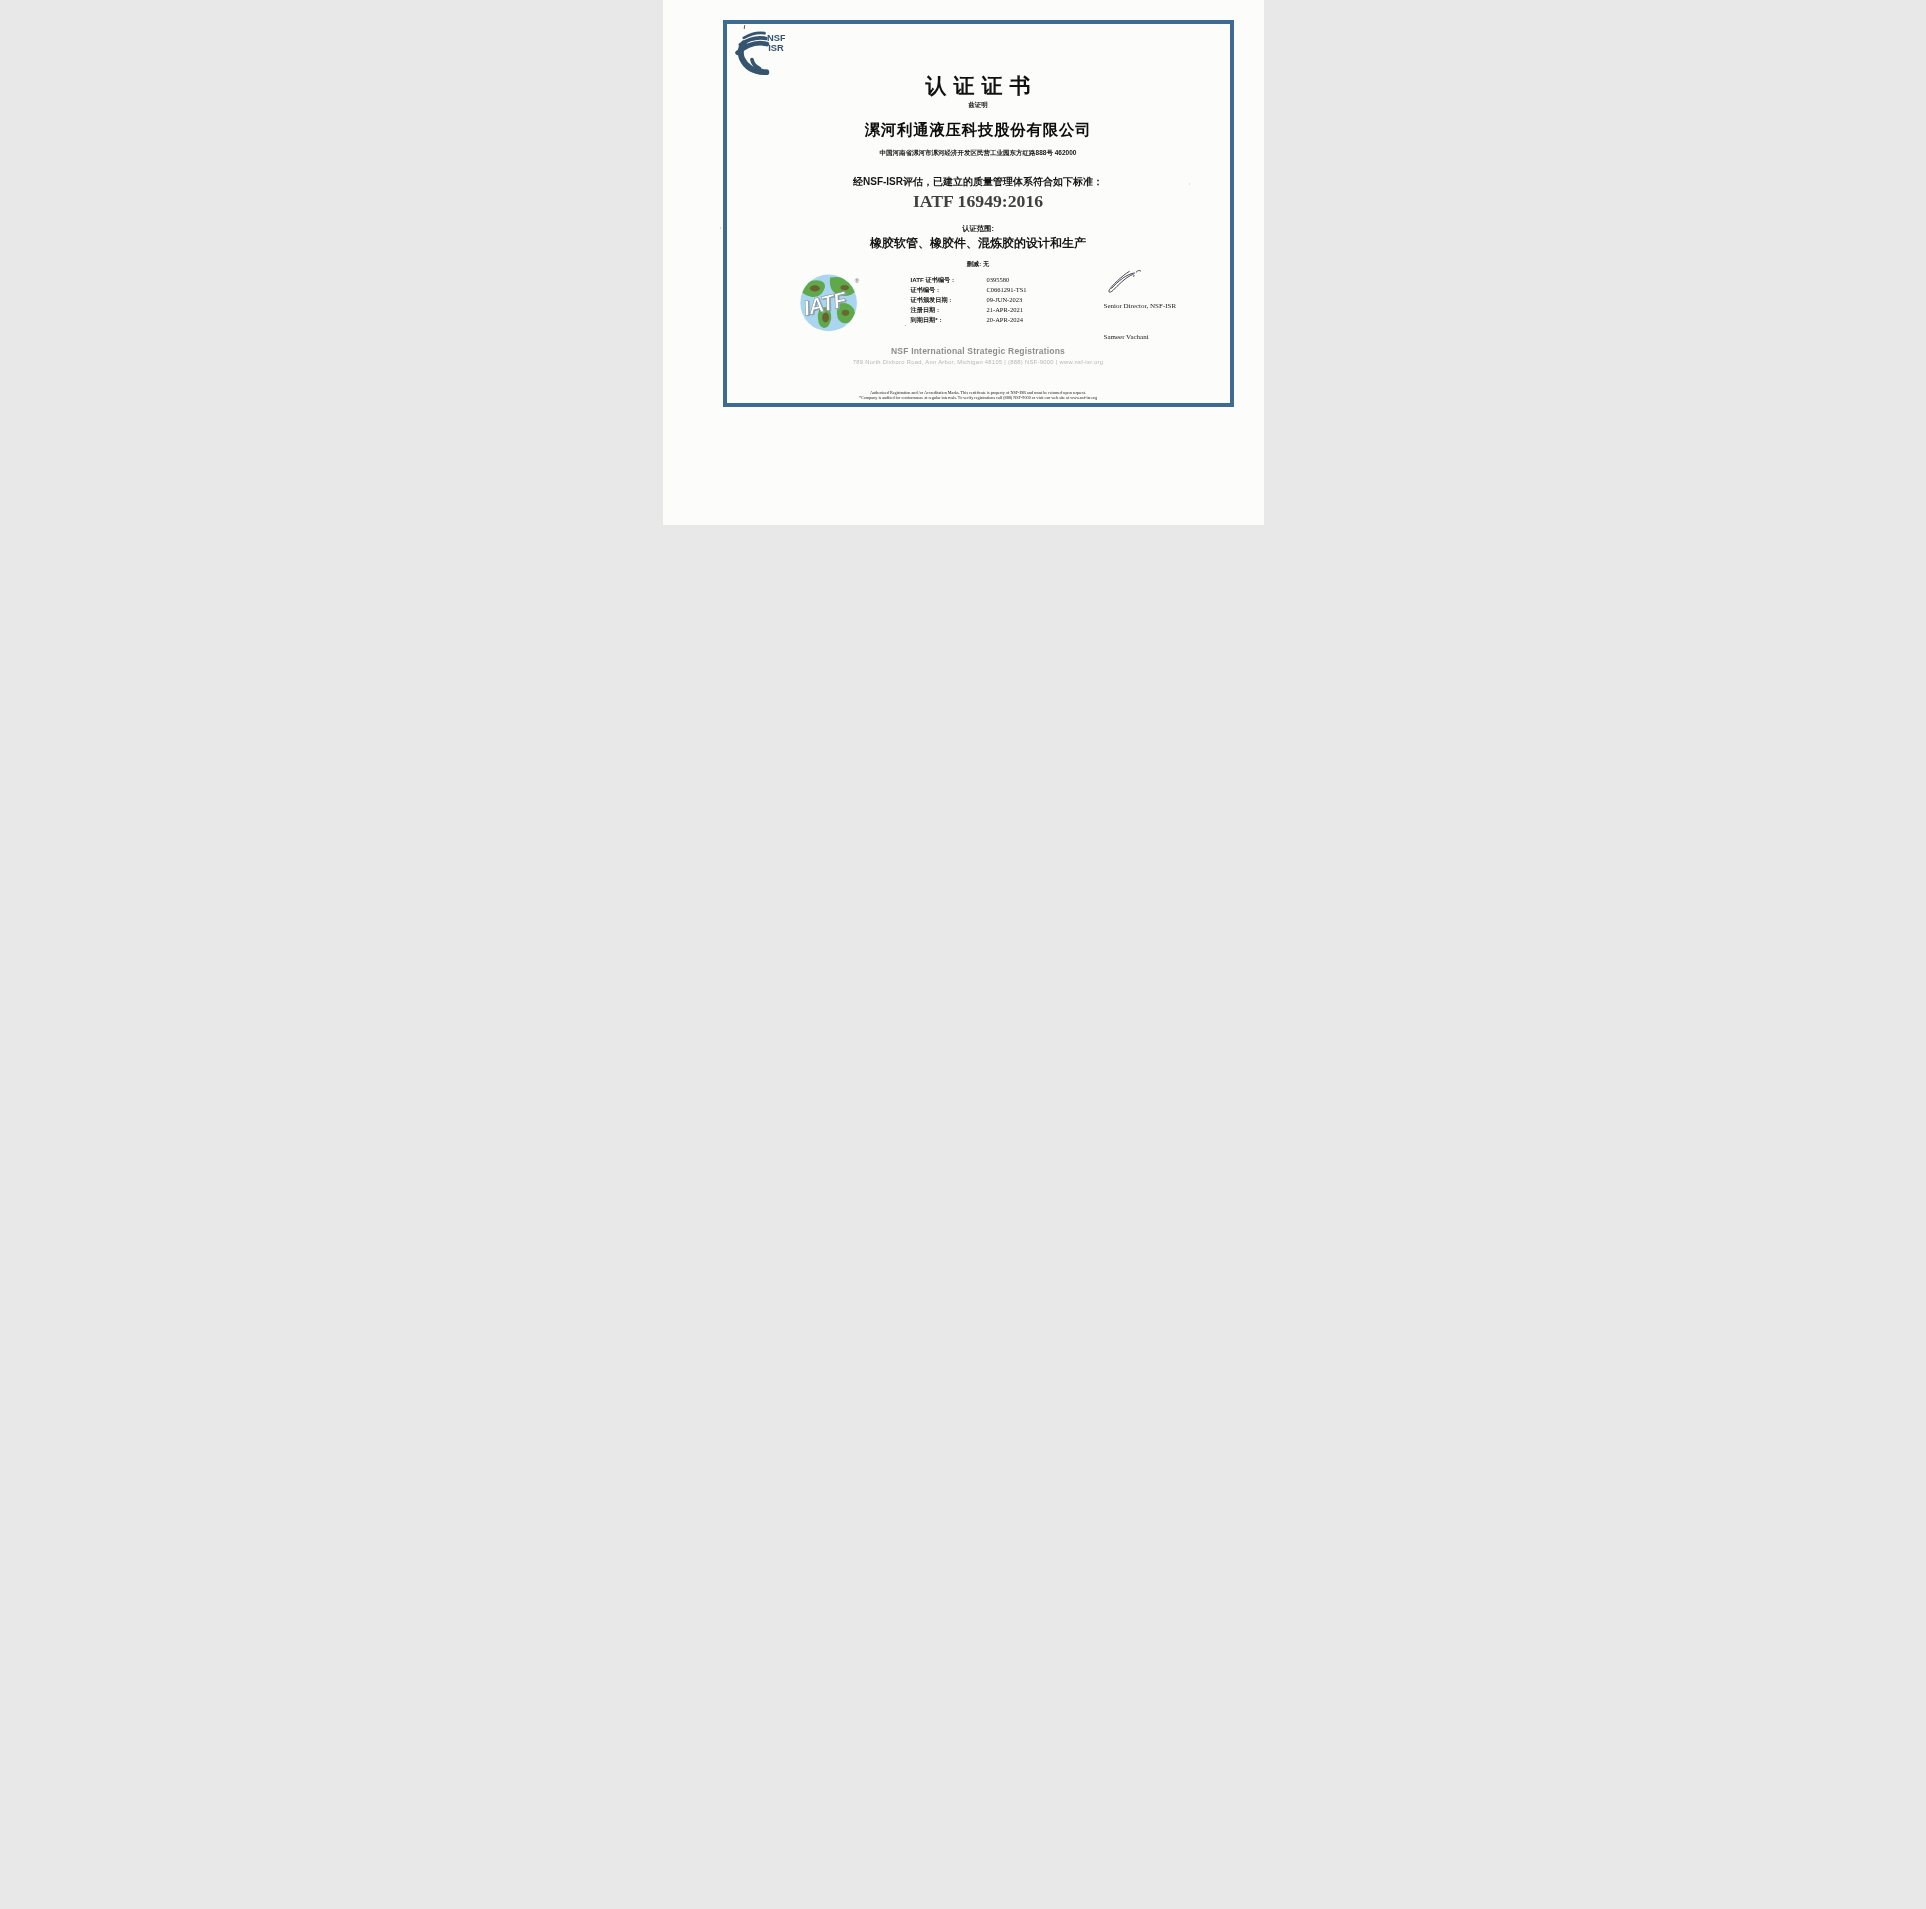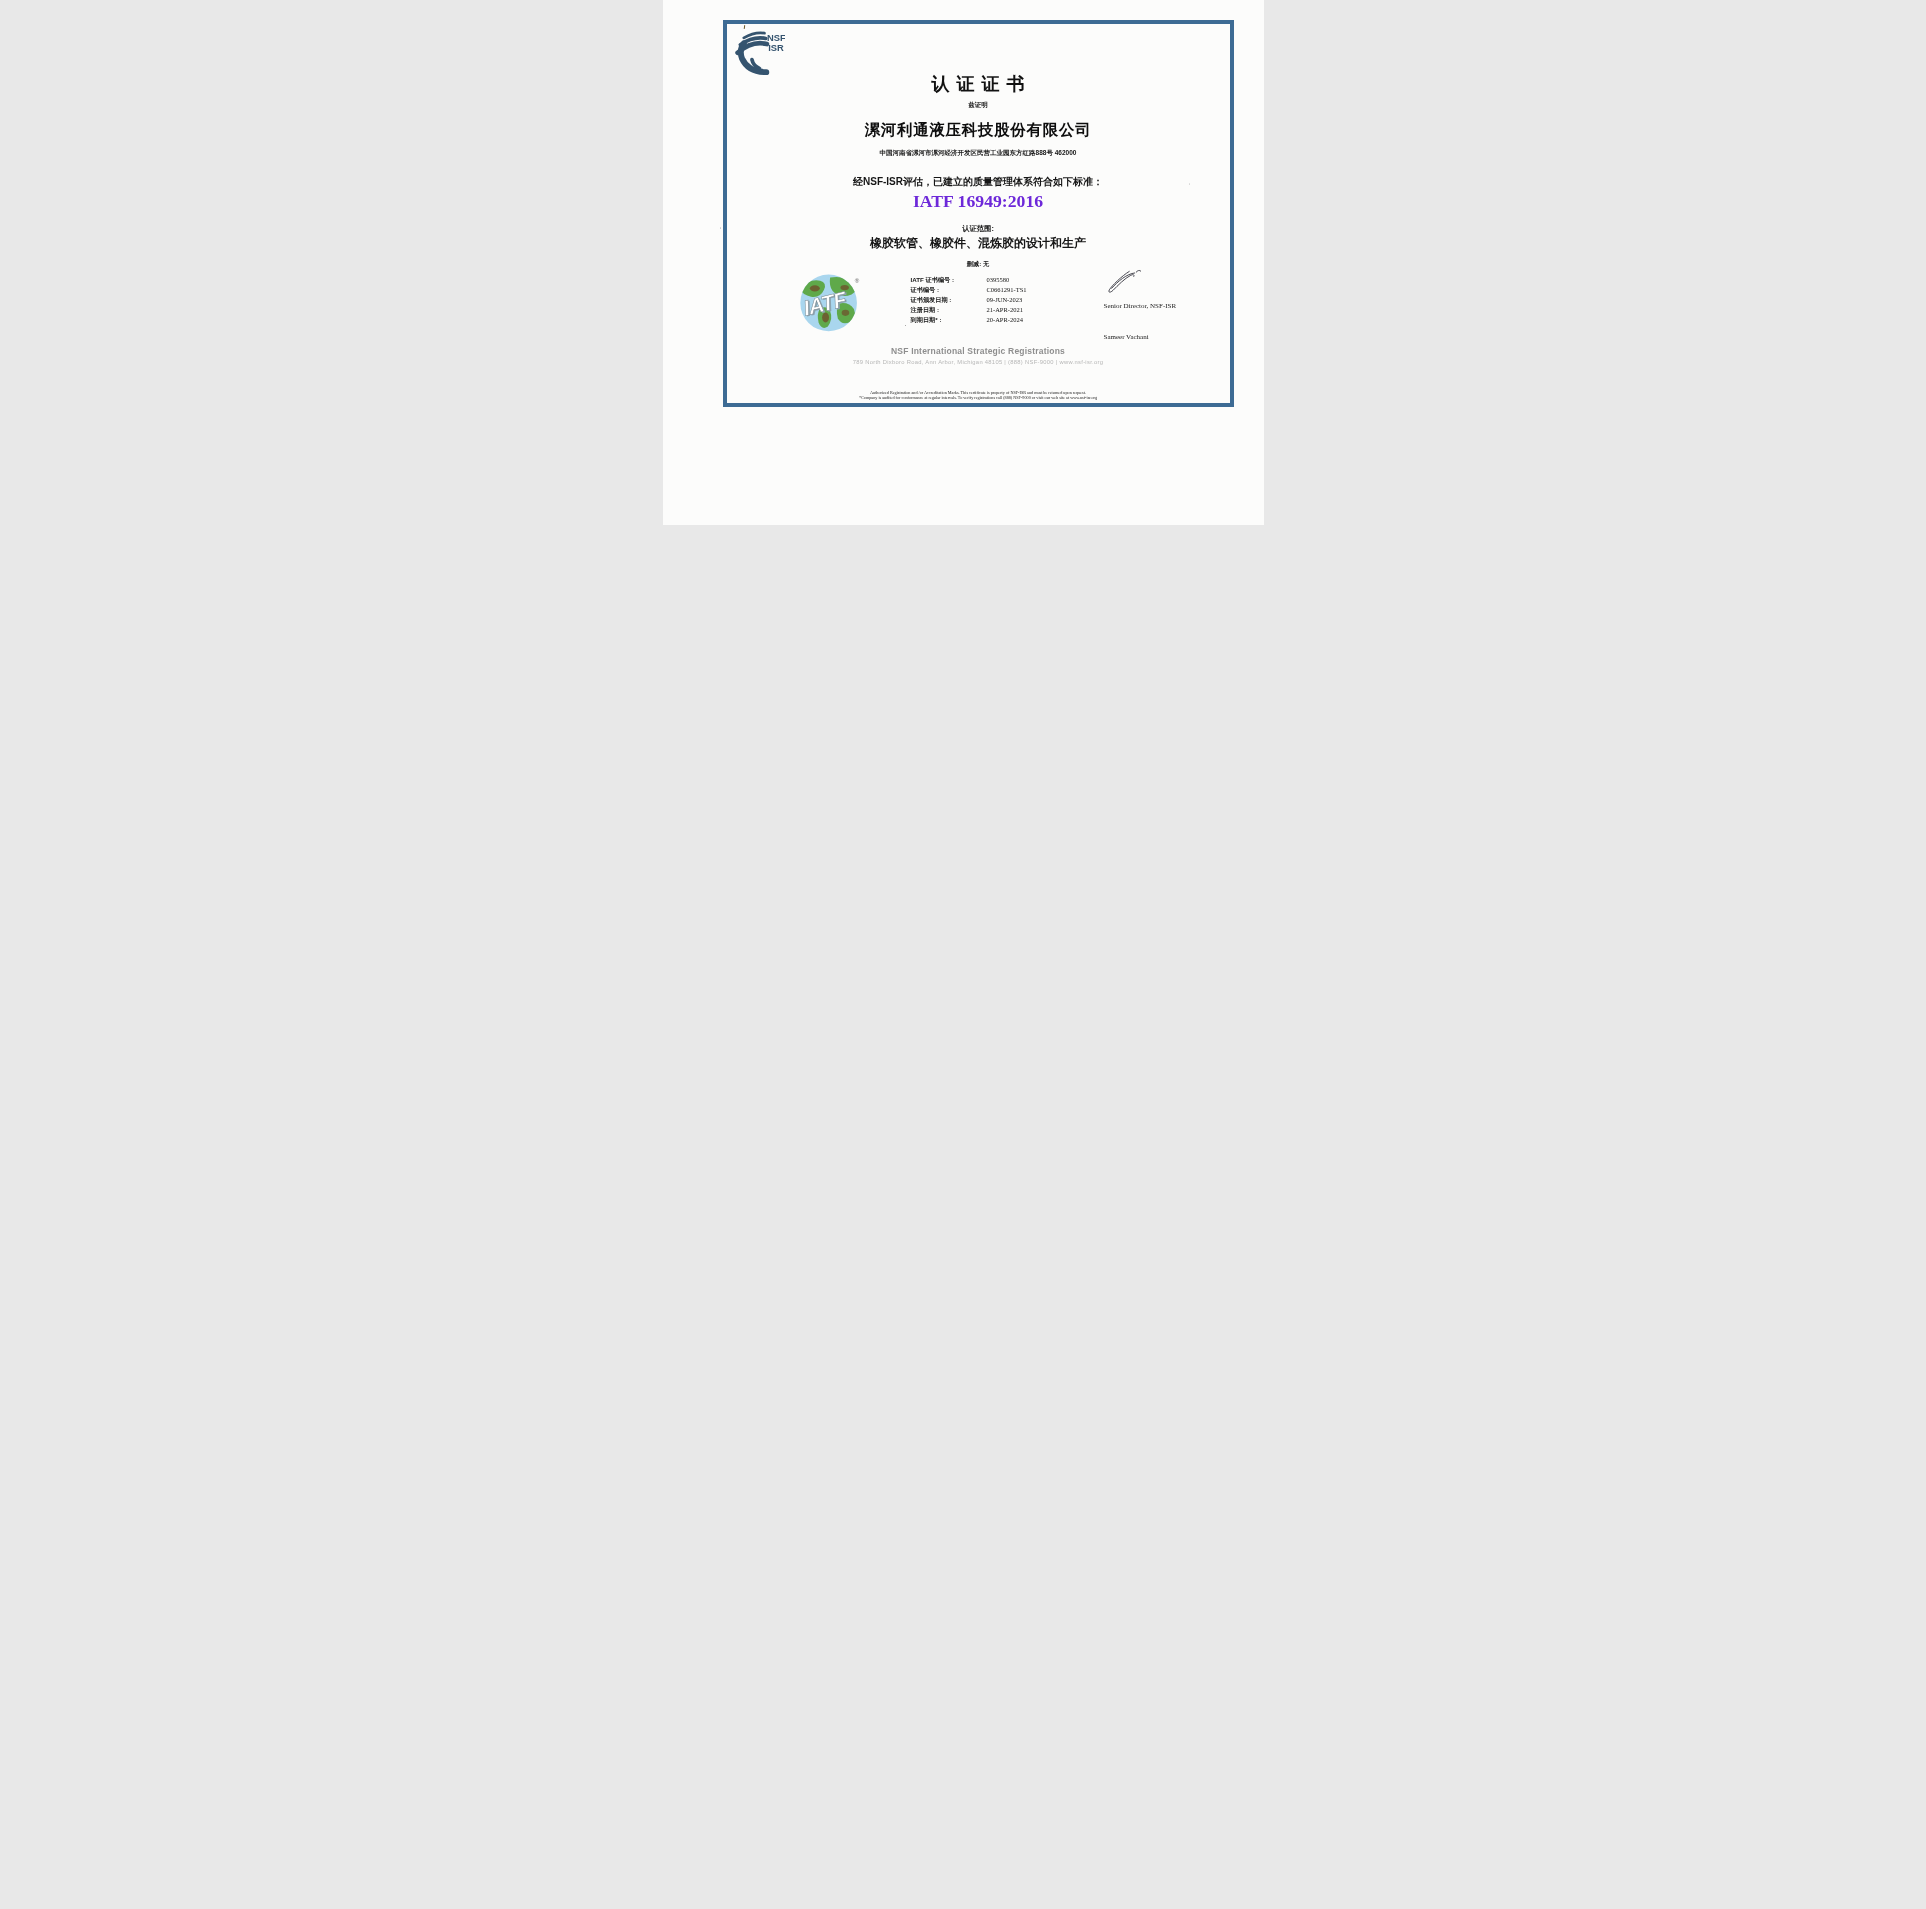--- a/index.html
+++ b/index.html
@@ -6,26 +6,26 @@
   .page{
     position:relative;width:601px;height:525px;margin:0 auto;
     background:#fcfcfb;overflow:hidden;
     font-family:"Liberation Sans","DejaVu Sans",sans-serif;color:#161616;
   }
   .frame{
     position:absolute;left:60px;top:19.6px;width:511px;height:387px;
     box-sizing:border-box;border:4.2px solid #3d6b94;
   }
   .cline{position:absolute;left:60px;width:511px;text-align:center;white-space:nowrap;}
-  .title{top:72px;font-size:18px;font-weight:bold;letter-spacing:7px;text-indent:7px;color:#111;}
+  .title{top:72px;font-size:21px;font-weight:bold;letter-spacing:7px;text-indent:7px;color:#111;}
   .certify{top:101px;font-size:6.5px;font-weight:bold;}
   .company{top:120px;font-size:15.4px;font-weight:bold;letter-spacing:0.8px;color:#0d0d0d;}
   .comp-addr{top:149px;font-size:6.5px;font-weight:bold;}
   .assessment{top:175px;font-size:10px;font-weight:bold;}
-  .standard{top:191px;font-size:17.7px;font-weight:bold;font-family:"Liberation Serif","DejaVu Serif",serif;color:#6d28d9;}
+  .standard{top:191px;font-size:17.7px;font-weight:bold;font-family:"Liberation Serif","DejaVu Serif",serif;color:#404040;}
   .scope-title{top:224px;font-size:7.3px;font-weight:bold;}
   .scope-text{top:235px;font-size:12px;font-weight:bold;}
   .exclusions{top:260px;font-size:6.2px;font-weight:bold;}
   .details{position:absolute;left:248px;top:275px;}
   .drow{height:10px;line-height:10px;white-space:nowrap;}
   .dlabel{display:inline-block;width:76px;font-size:6.2px;font-weight:bold;vertical-align:top;}
   .dvalue{display:inline-block;font-size:6.5px;font-family:"Liberation Serif","DejaVu Serif",serif;color:#141414;vertical-align:top;}
   .sig-name{position:absolute;left:441px;top:293px;font-size:7px;font-family:"Liberation Serif","DejaVu Serif",serif;color:#1c1c1c;margin-top:40px;}
   .sig-title{position:absolute;left:441px;top:302px;font-size:7px;font-family:"Liberation Serif","DejaVu Serif",serif;color:#1c1c1c;}
   .org{top:346px;font-size:8.5px;font-weight:bold;color:#8e8e8e;letter-spacing:0.2px;}

